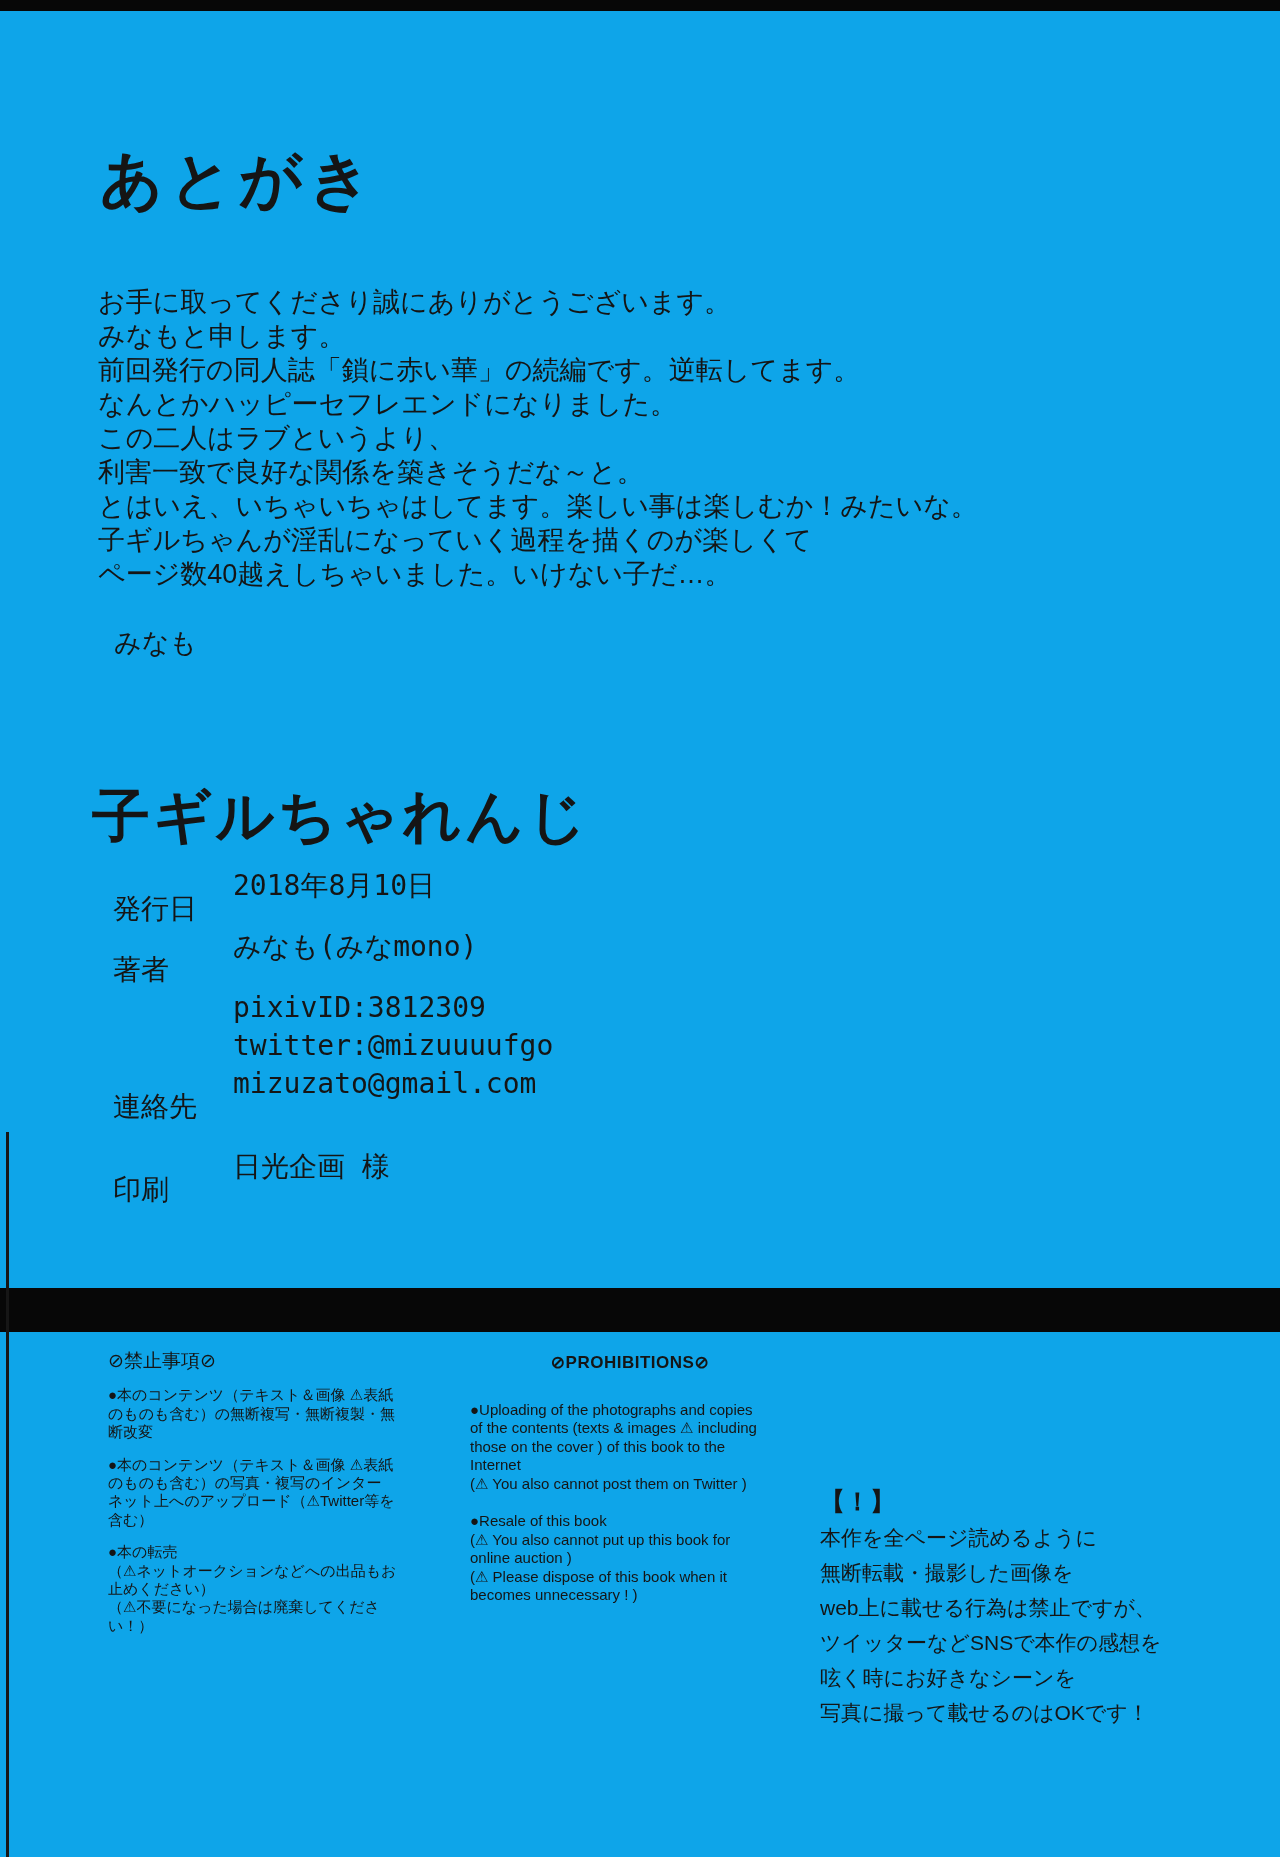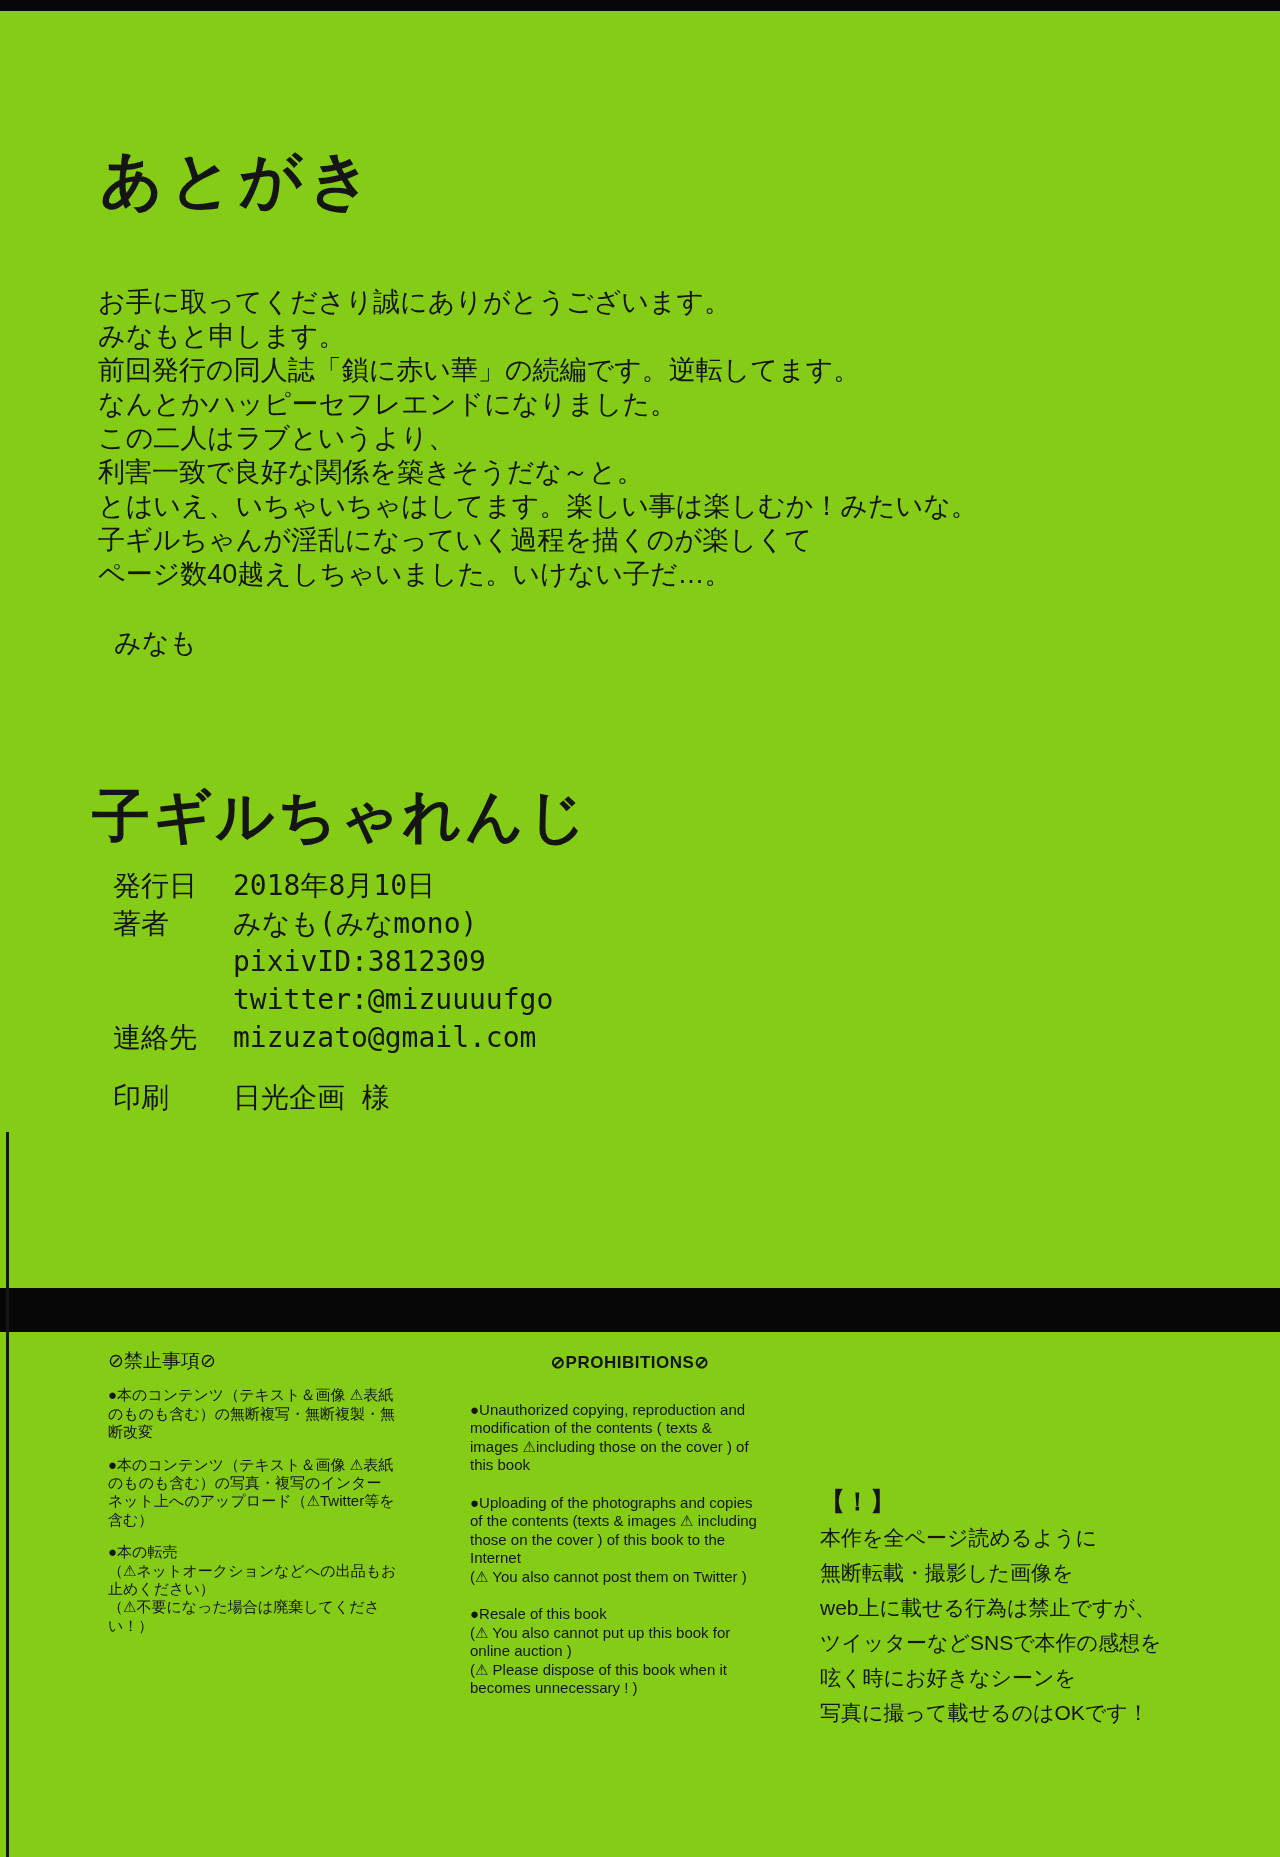--- a/index.html
+++ b/index.html
@@ -3,21 +3,21 @@
 <meta charset="utf-8">
 <style>
   html, body { margin: 0; padding: 0; }
   body { background: #e9e9e7; }
 
   .page {
     position: relative;
     width: 1280px;
     height: 1857px;
     margin: 0 auto;
-    background: #84cc16;
+    background: #0ea5e9;
     overflow: hidden;
     color: #151515;
     font-family: "Liberation Sans", sans-serif;
   }
 
   .bar { position: absolute; left: 0; width: 100%; background: #070707; }
   .top-bar { top: 0; height: 11px; }
   .divider-bar { top: 1288px; height: 44px; }
 
   .edge-line {
@@ -61,21 +61,21 @@
 
   .colophon {
     position: absolute;
     left: 113px; top: 872px;
     font-family: "DejaVu Sans Mono", monospace;
     font-size: 28px;
     line-height: 28px;
   }
   .col-row { display: flex; margin-bottom: 10px; }
   .col-row.gap-above { margin-top: 32px; }
-  .col-label { width: 120px; flex: 0 0 120px; }
+  .col-label { width: 120px; flex: 0 0 120px; margin-top: 23px; }
   .col-value { white-space: nowrap; }
 
   .col-jp {
     position: absolute;
     left: 108px; top: 1352px;
     width: 315px;
     font-size: 15px;
     line-height: 18.4px;
   }
   .jp-title { font-size: 19px; margin-bottom: 16px; }
@@ -167,24 +167,20 @@
 含む）</div>
     <div class="jp-item">●本の転売
 （⚠ネットオークションなどへの出品もお
 止めください）
 （⚠不要になった場合は廃棄してくださ
 い！）</div>
   </section>
 
   <section class="col-en">
     <div class="en-title">⊘PROHIBITIONS⊘</div>
-    <div class="en-item">●Unauthorized copying, reproduction and
-modification of the contents ( texts &amp;
-images ⚠including those on the cover ) of
-this book</div>
     <div class="en-item">●Uploading of the photographs and copies
 of the contents (texts &amp; images ⚠ including
 those on the cover ) of this book to the
 Internet
 (⚠ You also cannot post them on Twitter )</div>
     <div class="en-item">●Resale of this book
 (⚠ You also cannot put up this book for
 online auction )
 (⚠ Please dispose of this book when it
 becomes unnecessary ! )</div>

